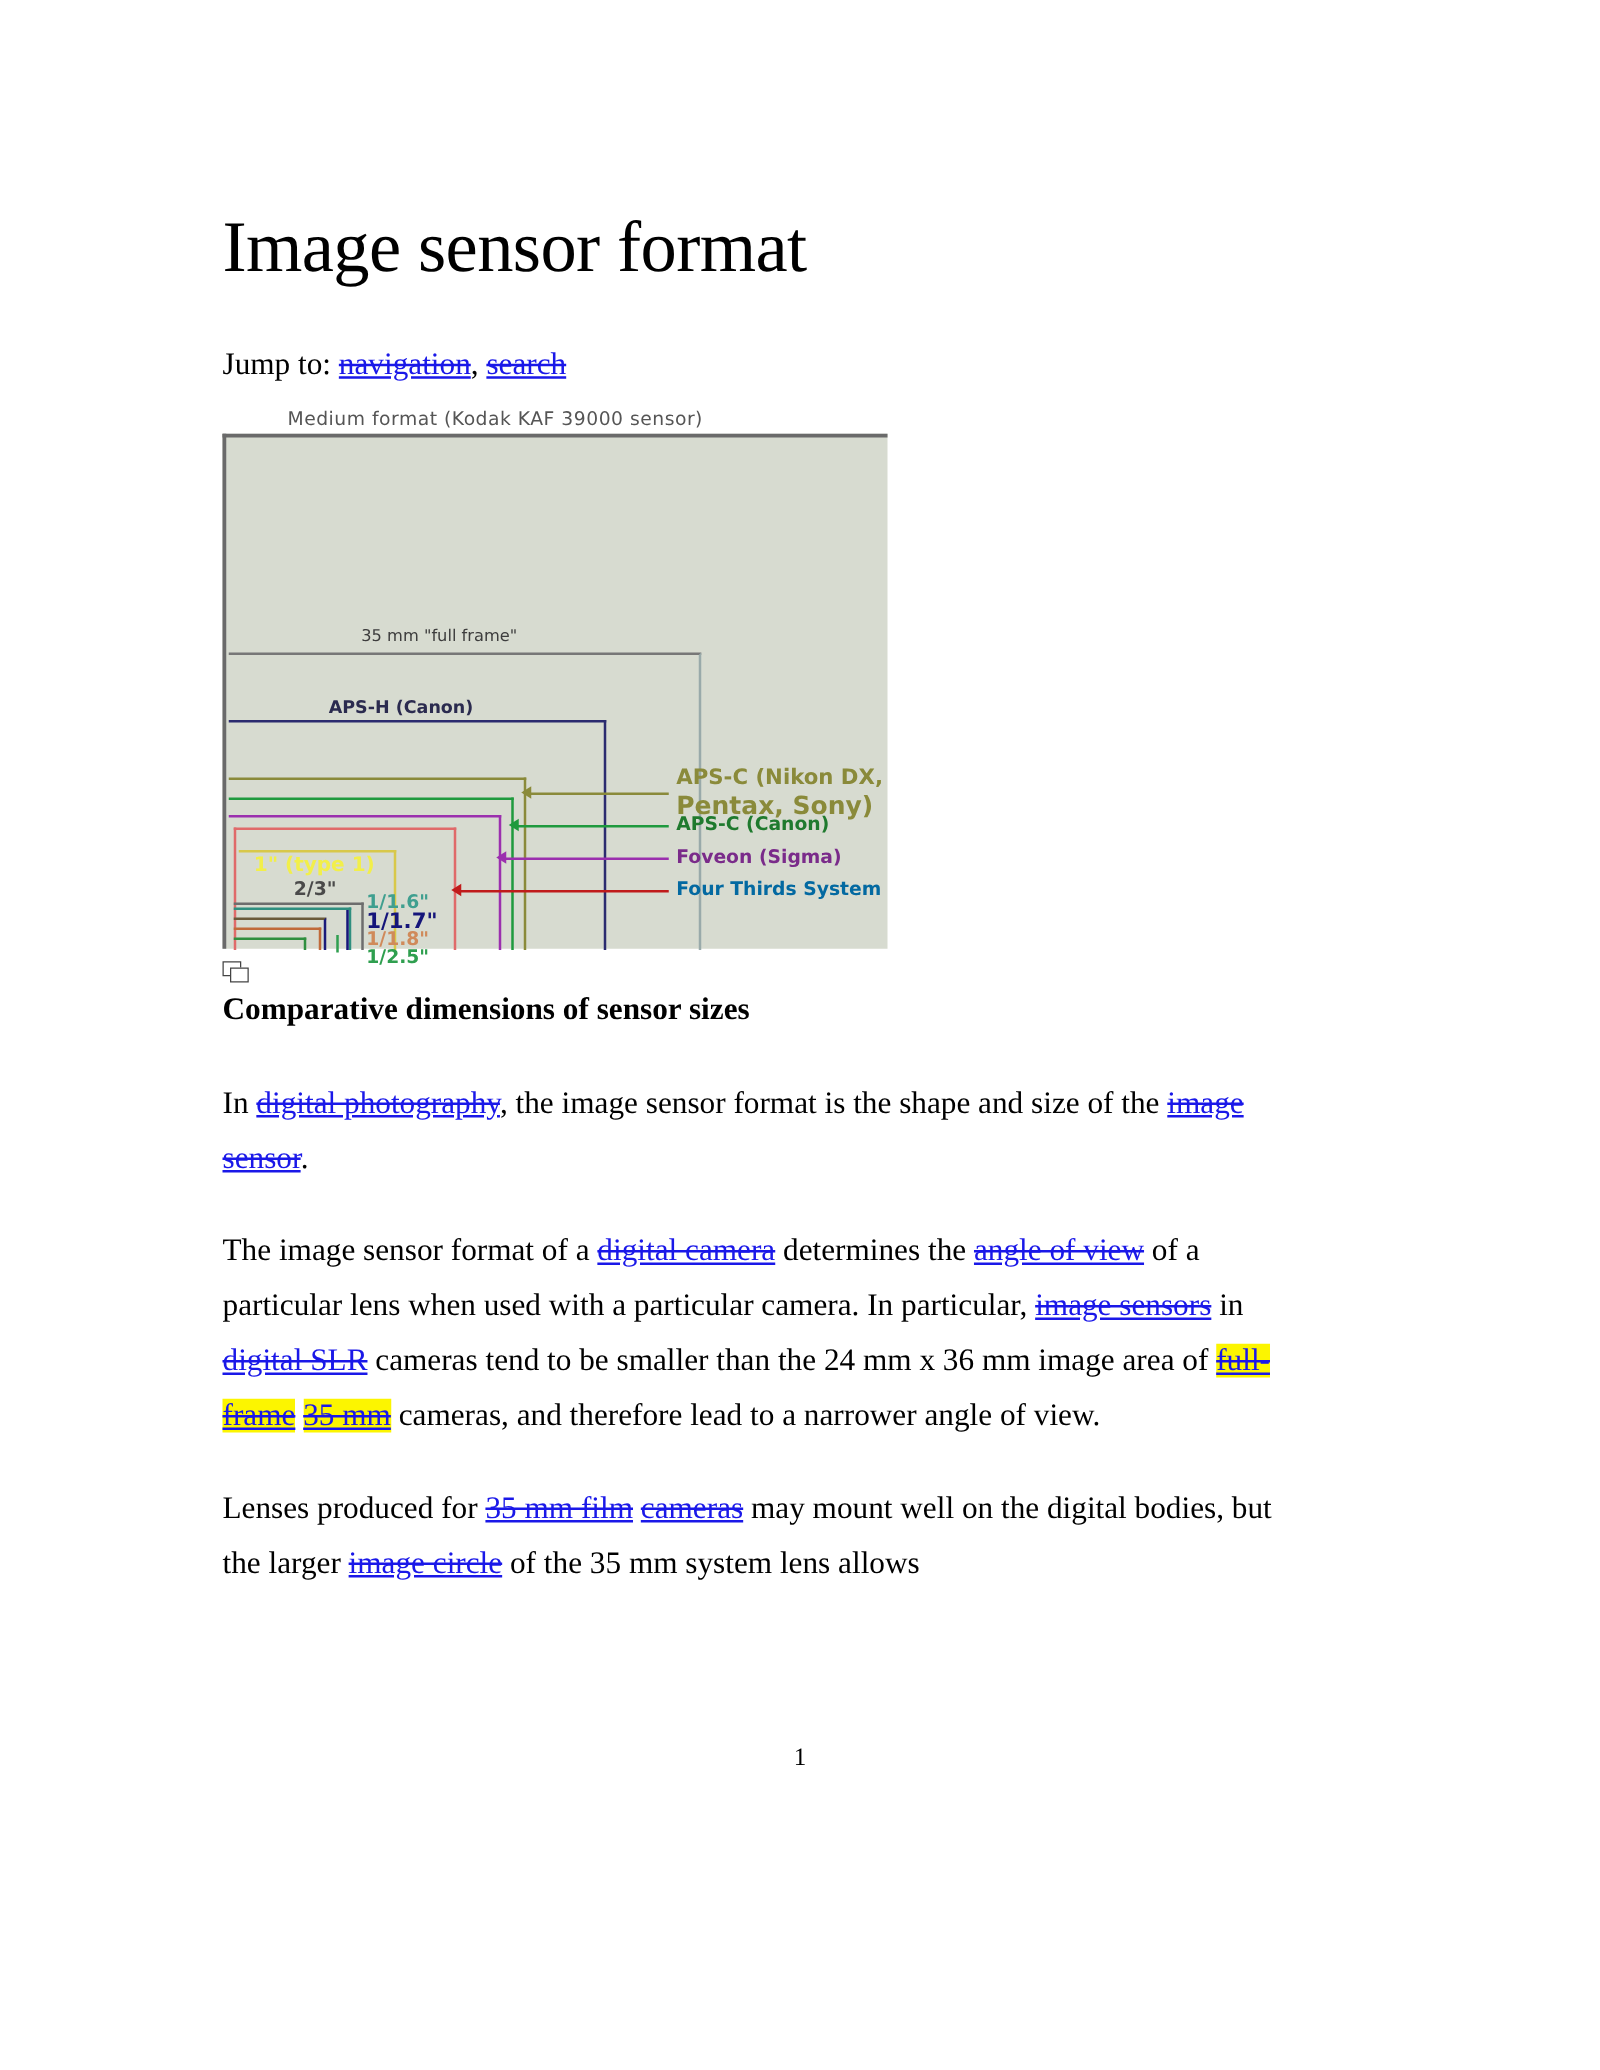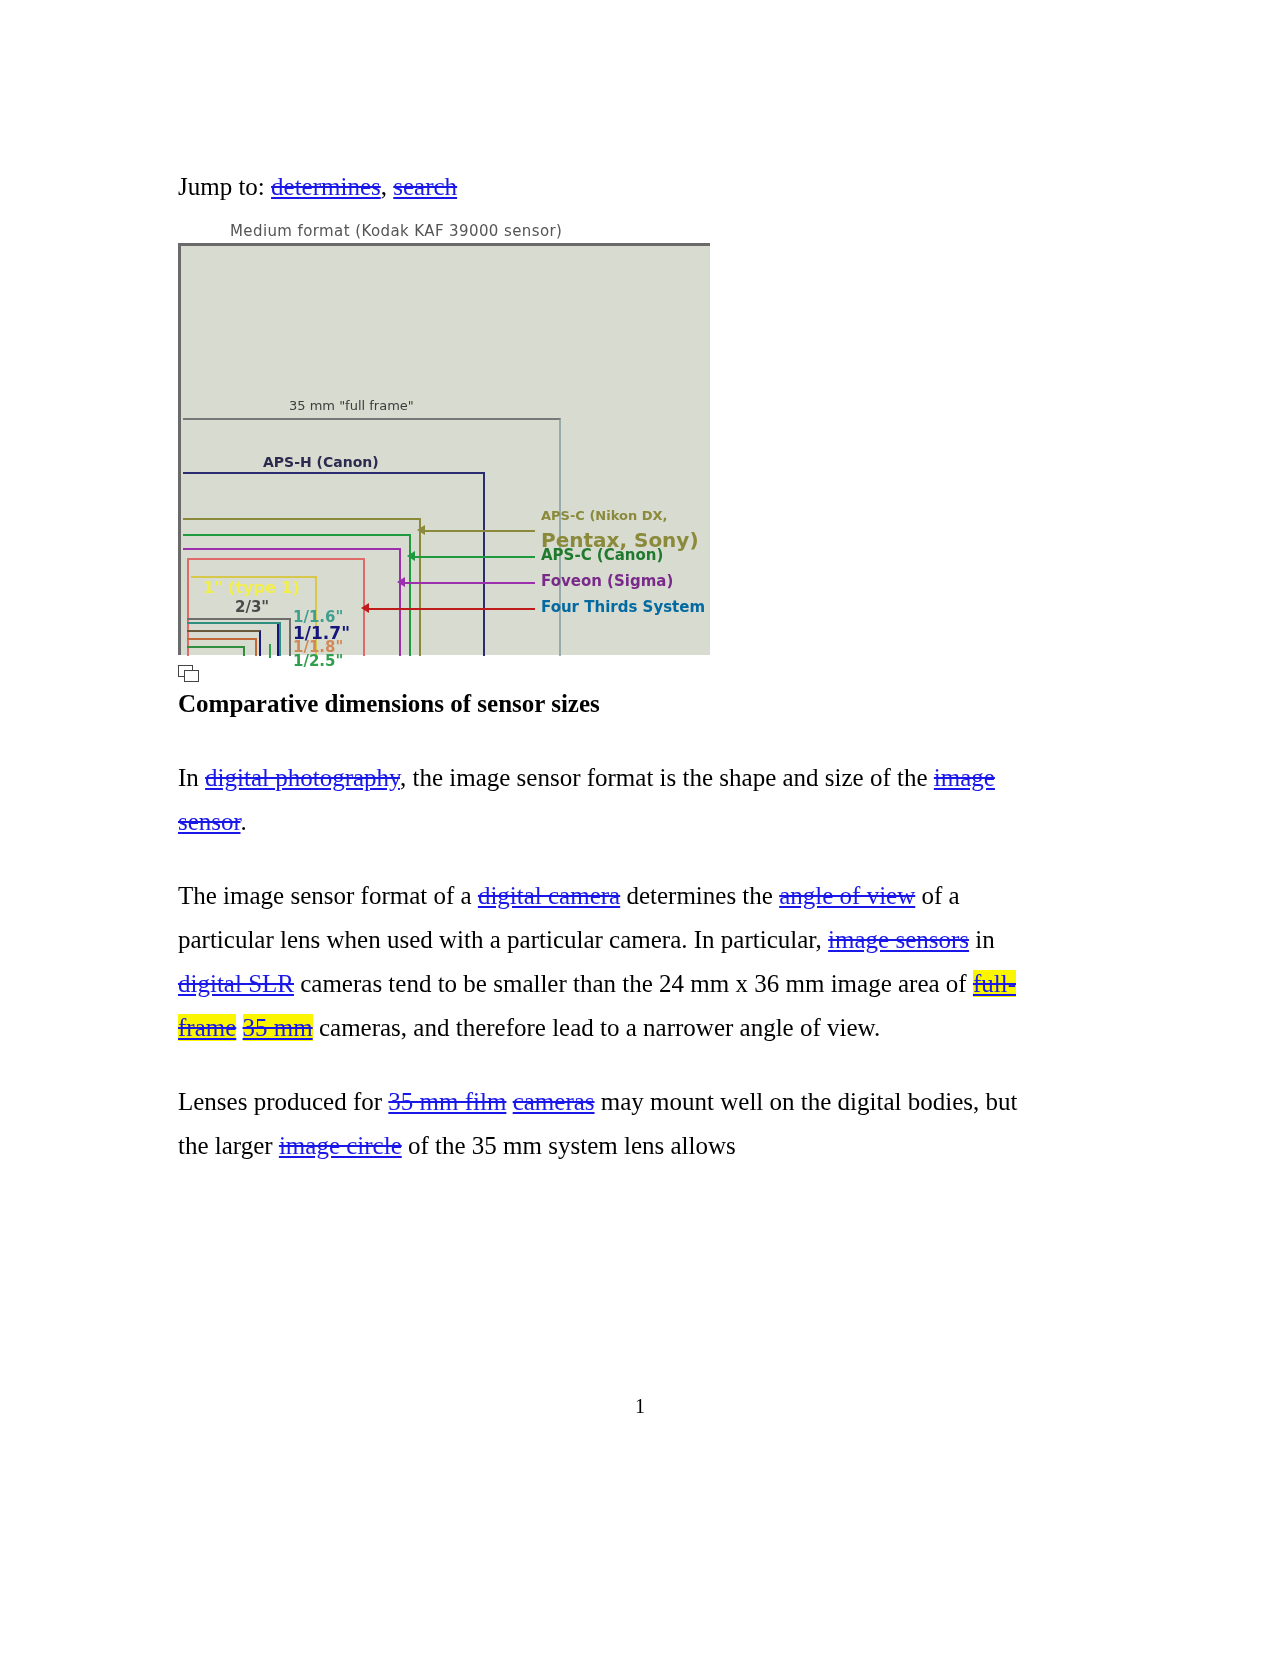--- a/index.html
+++ b/index.html
@@ -134,25 +134,26 @@
     text-align: center;
     font-size: 20px;
   }
 </style>
 </head>
 <body>
 
 <div class="page">
   <div class="content">
 
+    <h1 class="title">Image sensor format</h1>
 
 
     <p class="para tight">
       <span>Jump to:</span>
-      <a class="wlink" href="#">determines</a><span>, </span><a class="wlink" href="#">search</a>
+      <a class="wlink" href="#">navigation</a><span>, </span><a class="wlink" href="#">search</a>
     </p>
 
     <div class="figure-wrap">
 
       <div class="fig-toplabel">Medium format (Kodak KAF 39000 sensor)</div>
 
       <div class="diagram">
 
         <div class="box" style="left:2px; top:172px; width:378px; height:238px; border-top:2px solid #777; border-right:2px solid #9aa; border-bottom:0; border-left:0;"></div>
         <div class="lbl" style="left:108px; top:152px; font-size:13px; color:#3d3d3d;">35 mm "full frame"</div>
@@ -184,21 +185,21 @@
         <div class="lbl" style="left:112px; top:392px; font-size:15px; color:#d08a5a; font-weight:600;">1/1.8"</div>
 
         <div class="box" style="left:6px; top:400px; width:58px; height:10px; border-top:2px solid #2f8f3f; border-right:2px solid #2f8f3f; border-bottom:0; border-left:0;"></div>
         <div class="lbl" style="left:112px; top:406px; font-size:15px; color:#2f9f4f; font-weight:600;">1/2.5"</div>
 
         <div class="vtick" style="left:96px; top:378px; height:32px; border-left-color:#15157a;"></div>
         <div class="vtick" style="left:88px; top:398px; height:14px; border-left-color:#2f9f4f;"></div>
 
         <div class="arrow-line" style="left:242px; top:284px; width:112px; border-top-color:#8a8a3a;"></div>
         <div class="arrow-head" style="left:236px; top:279px; border-right:8px solid #8a8a3a;"></div>
-        <div class="lbl" style="left:360px; top:262px; font-size:13px; color:#8a8a3a; font-weight:600;">APS-C (Nikon DX,</div>
+        <div class="lbl" style="left:360px; top:262px; font-size:17px; color:#8a8a3a; font-weight:600;">APS-C (Nikon DX,</div>
         <div class="lbl" style="left:360px; top:282px; font-size:20px; color:#8a8a3a; font-weight:600;">Pentax, Sony)</div>
 
         <div class="arrow-line" style="left:232px; top:310px; width:122px; border-top-color:#1f9a3e;"></div>
         <div class="arrow-head" style="left:226px; top:305px; border-right:8px solid #1f9a3e;"></div>
         <div class="lbl" style="left:360px; top:300px; font-size:15px; color:#1f7a2e; font-weight:600;">APS-C (Canon)</div>
 
         <div class="arrow-line" style="left:222px; top:336px; width:132px; border-top-color:#9b2fae;"></div>
         <div class="arrow-head" style="left:216px; top:331px; border-right:8px solid #9b2fae;"></div>
         <div class="lbl" style="left:360px; top:326px; font-size:15px; color:#7a2b8a; font-weight:600;">Foveon (Sigma)</div>
 

